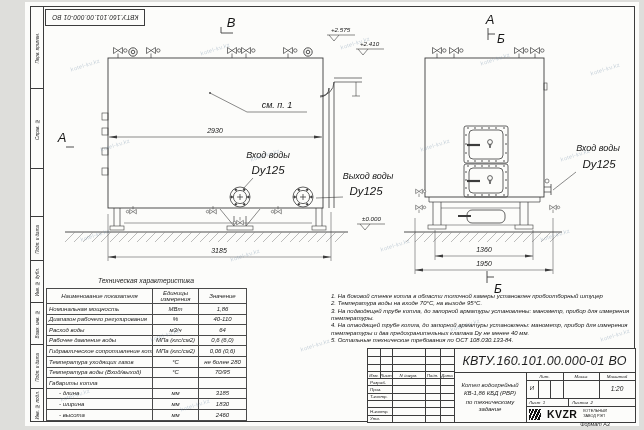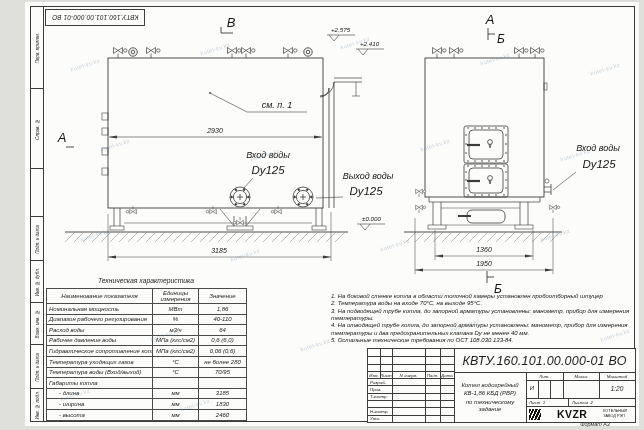--- a/index.html
+++ b/index.html
@@ -26,21 +26,21 @@
   .notes{position:absolute;left:331px;top:293px;width:306px;font-size:6px;font-style:italic;line-height:1.22;color:#151515;}
   
   .tb{position:absolute;left:367px;top:348px;width:267px;height:73px;border:1px solid #3c3c3c;background:#fcfcfa;font-style:italic;}
   .tbv{position:absolute;width:1px;background:#3c3c3c;}
   .tbh{position:absolute;height:1px;background:#3c3c3c;}
   .tbl{position:absolute;font-size:4.4px;white-space:nowrap;color:#222;}
   .doccell{position:absolute;left:86px;top:0;width:181px;height:23px;border-bottom:1px solid #3c3c3c;
            display:flex;align-items:center;justify-content:center;font-size:12.5px;letter-spacing:.2px;white-space:nowrap;}
   .namecell{position:absolute;left:86px;top:23px;width:72px;height:50px;display:flex;flex-direction:column;
             align-items:center;justify-content:center;gap:2px;font-size:6px;text-align:center;line-height:1.1;}
-  .logo-row{position:absolute;left:159px;top:57px;width:108px;height:16px;display:flex;align-items:center;gap:16px;padding-left:2px;box-sizing:border-box;}
+  .logo-row{position:absolute;left:159px;top:57px;width:108px;height:16px;display:flex;align-items:center;gap:6px;padding-left:2px;box-sizing:border-box;}
   .logo-mark{width:12px;height:11px;background:repeating-linear-gradient(115deg,#101010 0 2px,#fcfcfa 2px 3px);}
   .logo-word{font-weight:bold;font-style:normal;font-size:10.5px;letter-spacing:.4px;color:#0d0d0d;}
   .logo-cap{font-style:normal;font-size:3.8px;line-height:1.2;color:#1a1a1a;}
   .fmt{position:absolute;left:556px;top:421px;width:78px;text-align:center;font-size:5.4px;font-style:italic;}
   
   .wm{position:absolute;font-size:5.6px;color:rgba(110,140,165,.38);transform:rotate(-18deg);letter-spacing:.4px;pointer-events:none;z-index:40;font-style:normal;}
   svg text{font-style:italic;fill:#161616;}
 </style>
 </head>
 <body>

